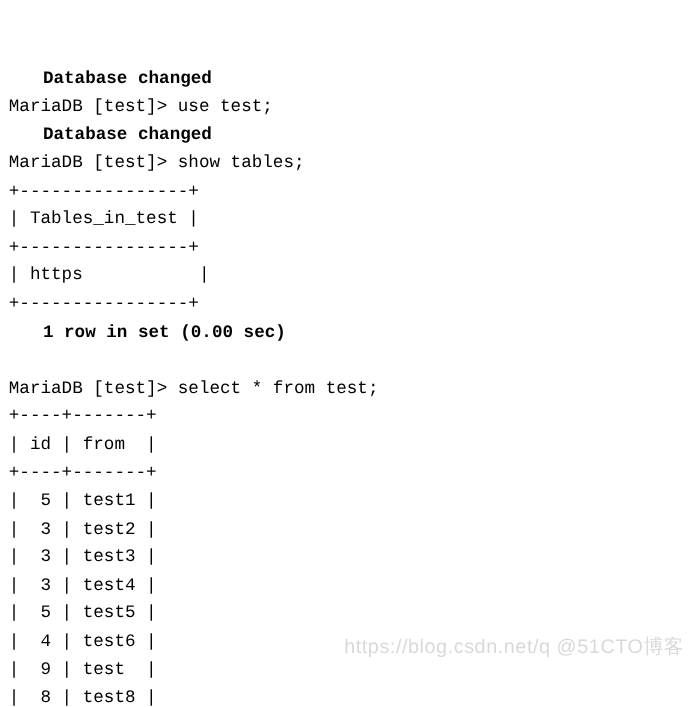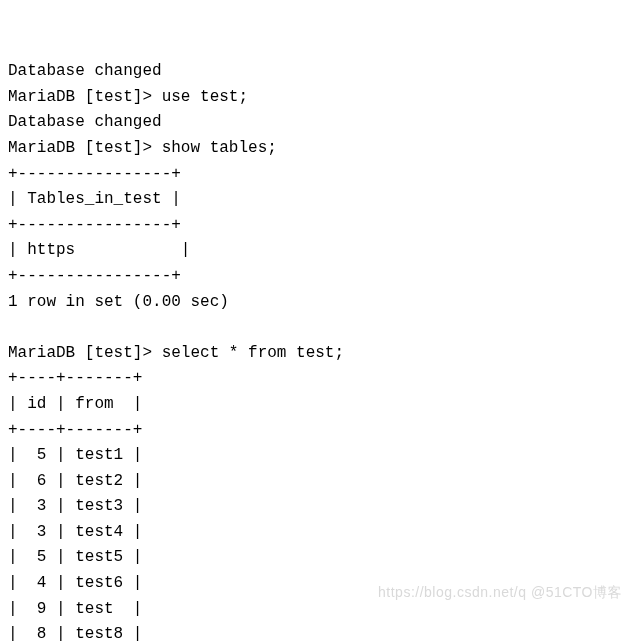--- a/index.html
+++ b/index.html
@@ -10,29 +10,30 @@
       color: #000000;
       margin: 0;
       padding: 8px;
       white-space: pre;
       position: relative;
       width: 636px;
       height: 643px;
       box-sizing: border-box;
     }
     .bold {
-      font-weight: normal;
+      font-weight: bold;
+      margin-left: 31px;
     }
     .watermark {
       position: absolute;
       bottom: 40px;
       right: 14px;
       color: #d9d9d9;
       font-family: Arial, sans-serif;
-      font-size: 14px;
+      font-size: 18px;
       letter-spacing: 0.5px;
       white-space: nowrap;
     }
   </style>
 </head>
 <body>
 
 <span class="bold">Database changed</span>
 <span>MariaDB [test]&gt; use test;</span>
 <span class="bold">Database changed</span>
@@ -42,21 +43,21 @@
 <span>+----------------+</span>
 <span>| https           |</span>
 <span>+----------------+</span>
 <span class="bold">1 row in set (0.00 sec)</span>
 <span></span>
 <span>MariaDB [test]&gt; select * from test;</span>
 <span>+----+-------+</span>
 <span>| id | from  |</span>
 <span>+----+-------+</span>
 <span>|  5 | test1 |</span>
-<span>|  6 | test2 |</span>
+<span>|  3 | test2 |</span>
 <span>|  3 | test3 |</span>
 <span>|  3 | test4 |</span>
 <span>|  5 | test5 |</span>
 <span>|  4 | test6 |</span>
 <span>|  9 | test  |</span>
 <span>|  8 | test8 |</span>
 
 
 
 <div class="watermark">https://blog.csdn.net/q    @51CTO博客</div>

